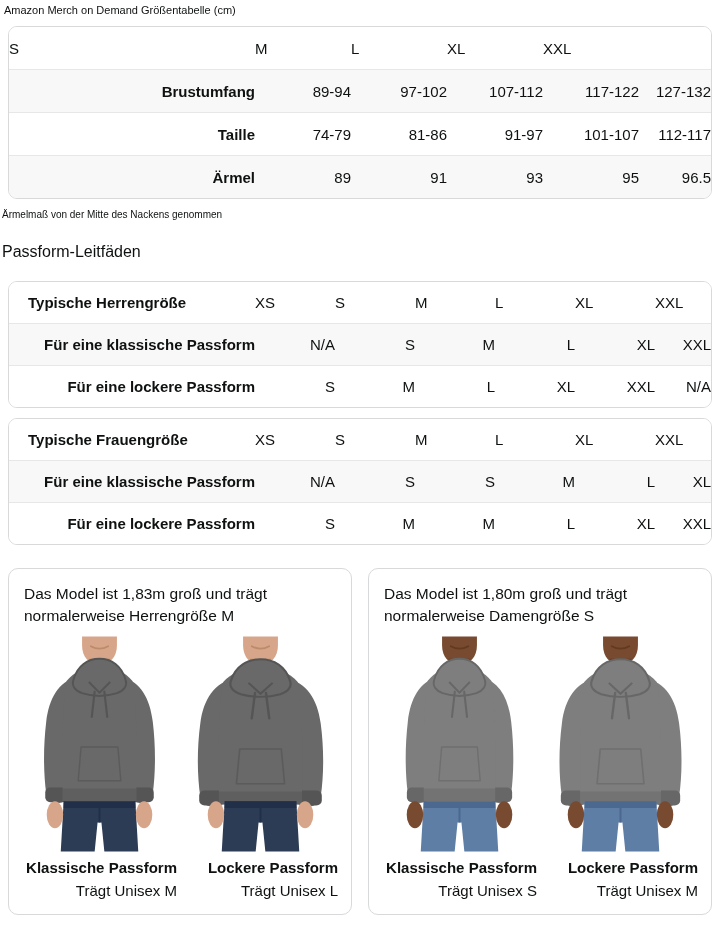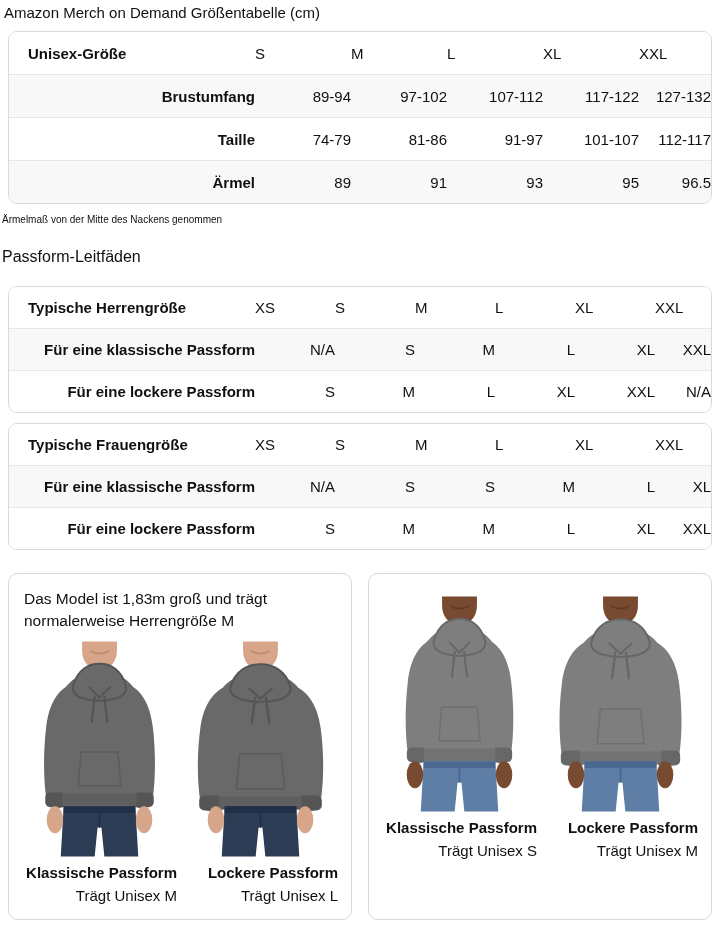--- a/index.html
+++ b/index.html
@@ -1,20 +1,20 @@
 <!DOCTYPE html>
 <html lang="de"><head>
 <meta charset="utf-8">
 <style>
   html,body{margin:0;padding:0;}
   body{
     width:720px;height:925px;overflow:hidden;background:#fff;
     font-family:"Liberation Sans",sans-serif;color:#0f1111;
   }
-  .page-title{font-size:15px;padding:4px 0 0 4px;}
+  .page-title{font-size:11px;padding:4px 0 0 4px;}
   .tbl{
     margin:10px 8px 0;background:#fff;border:1px solid #d8d9da;
     border-radius:9px;overflow:hidden;
   }
   .trow{
     display:grid;align-items:center;height:42px;background:#fff;
   }
   .tbl.unisex .trow{grid-template-columns:246px 96px 96px 96px 96px 1fr;}
   .tbl.fit .trow{grid-template-columns:246px 80px 80px 80px 80px 80px 1fr;height:41px;}
   .trow + .trow{border-top:1px solid #e7e7e7;text-align:right;}
@@ -67,21 +67,20 @@
       <ellipse cx="34" cy="184" rx="8.5" ry="14" fill="var(--skin)"></ellipse>
       <ellipse cx="126" cy="184" rx="8.5" ry="14" fill="var(--skin)"></ellipse>
     </g>
   </defs>
 </svg>
 
 <div class="page-title">Amazon Merch on Demand Größentabelle (cm)</div>
 
 <div class="tbl unisex">
   <div class="trow">
-    <div class="tlabel">Unisex-Größe</div>
     <div class="tcell">S</div>
     <div class="tcell">M</div>
     <div class="tcell">L</div>
     <div class="tcell">XL</div>
     <div class="tcell">XXL</div>
   </div>
   <div class="trow alt">
     <div class="tlabel">Brustumfang</div>
     <div class="tcell">89-94</div>
     <div class="tcell">97-102</div>
@@ -195,20 +194,21 @@
             </g>
           <use href="#part-lower"></use>
         </svg>
         <div class="fit-name">Lockere Passform</div>
         <div class="fit-wears">Trägt Unisex L</div>
       </div>
     </div>
   </div>
 
   <div class="model-card" style="--skin: #784a30; --skin-shadow: #623a20; --hoodie: #7e7e7e; --hoodie-dark: #676767; --jeans: #5f7ea6; --jeans-dark: #4a6890;">
+    <div class="card-desc">Das Model ist 1,80m groß und trägt normalerweise Damengröße S</div>
     <div class="figures">
       <div class="figure">
         <svg class="model-svg" viewBox="0 0 160 222" role="img">
           <use href="#part-head"></use>
           <g transform="translate(80,0) scale(0.97,1) translate(-80,0)">
               <use href="#part-garment"></use>
             </g>
           <use href="#part-lower"></use>
         </svg>
         <div class="fit-name">Klassische Passform</div>

